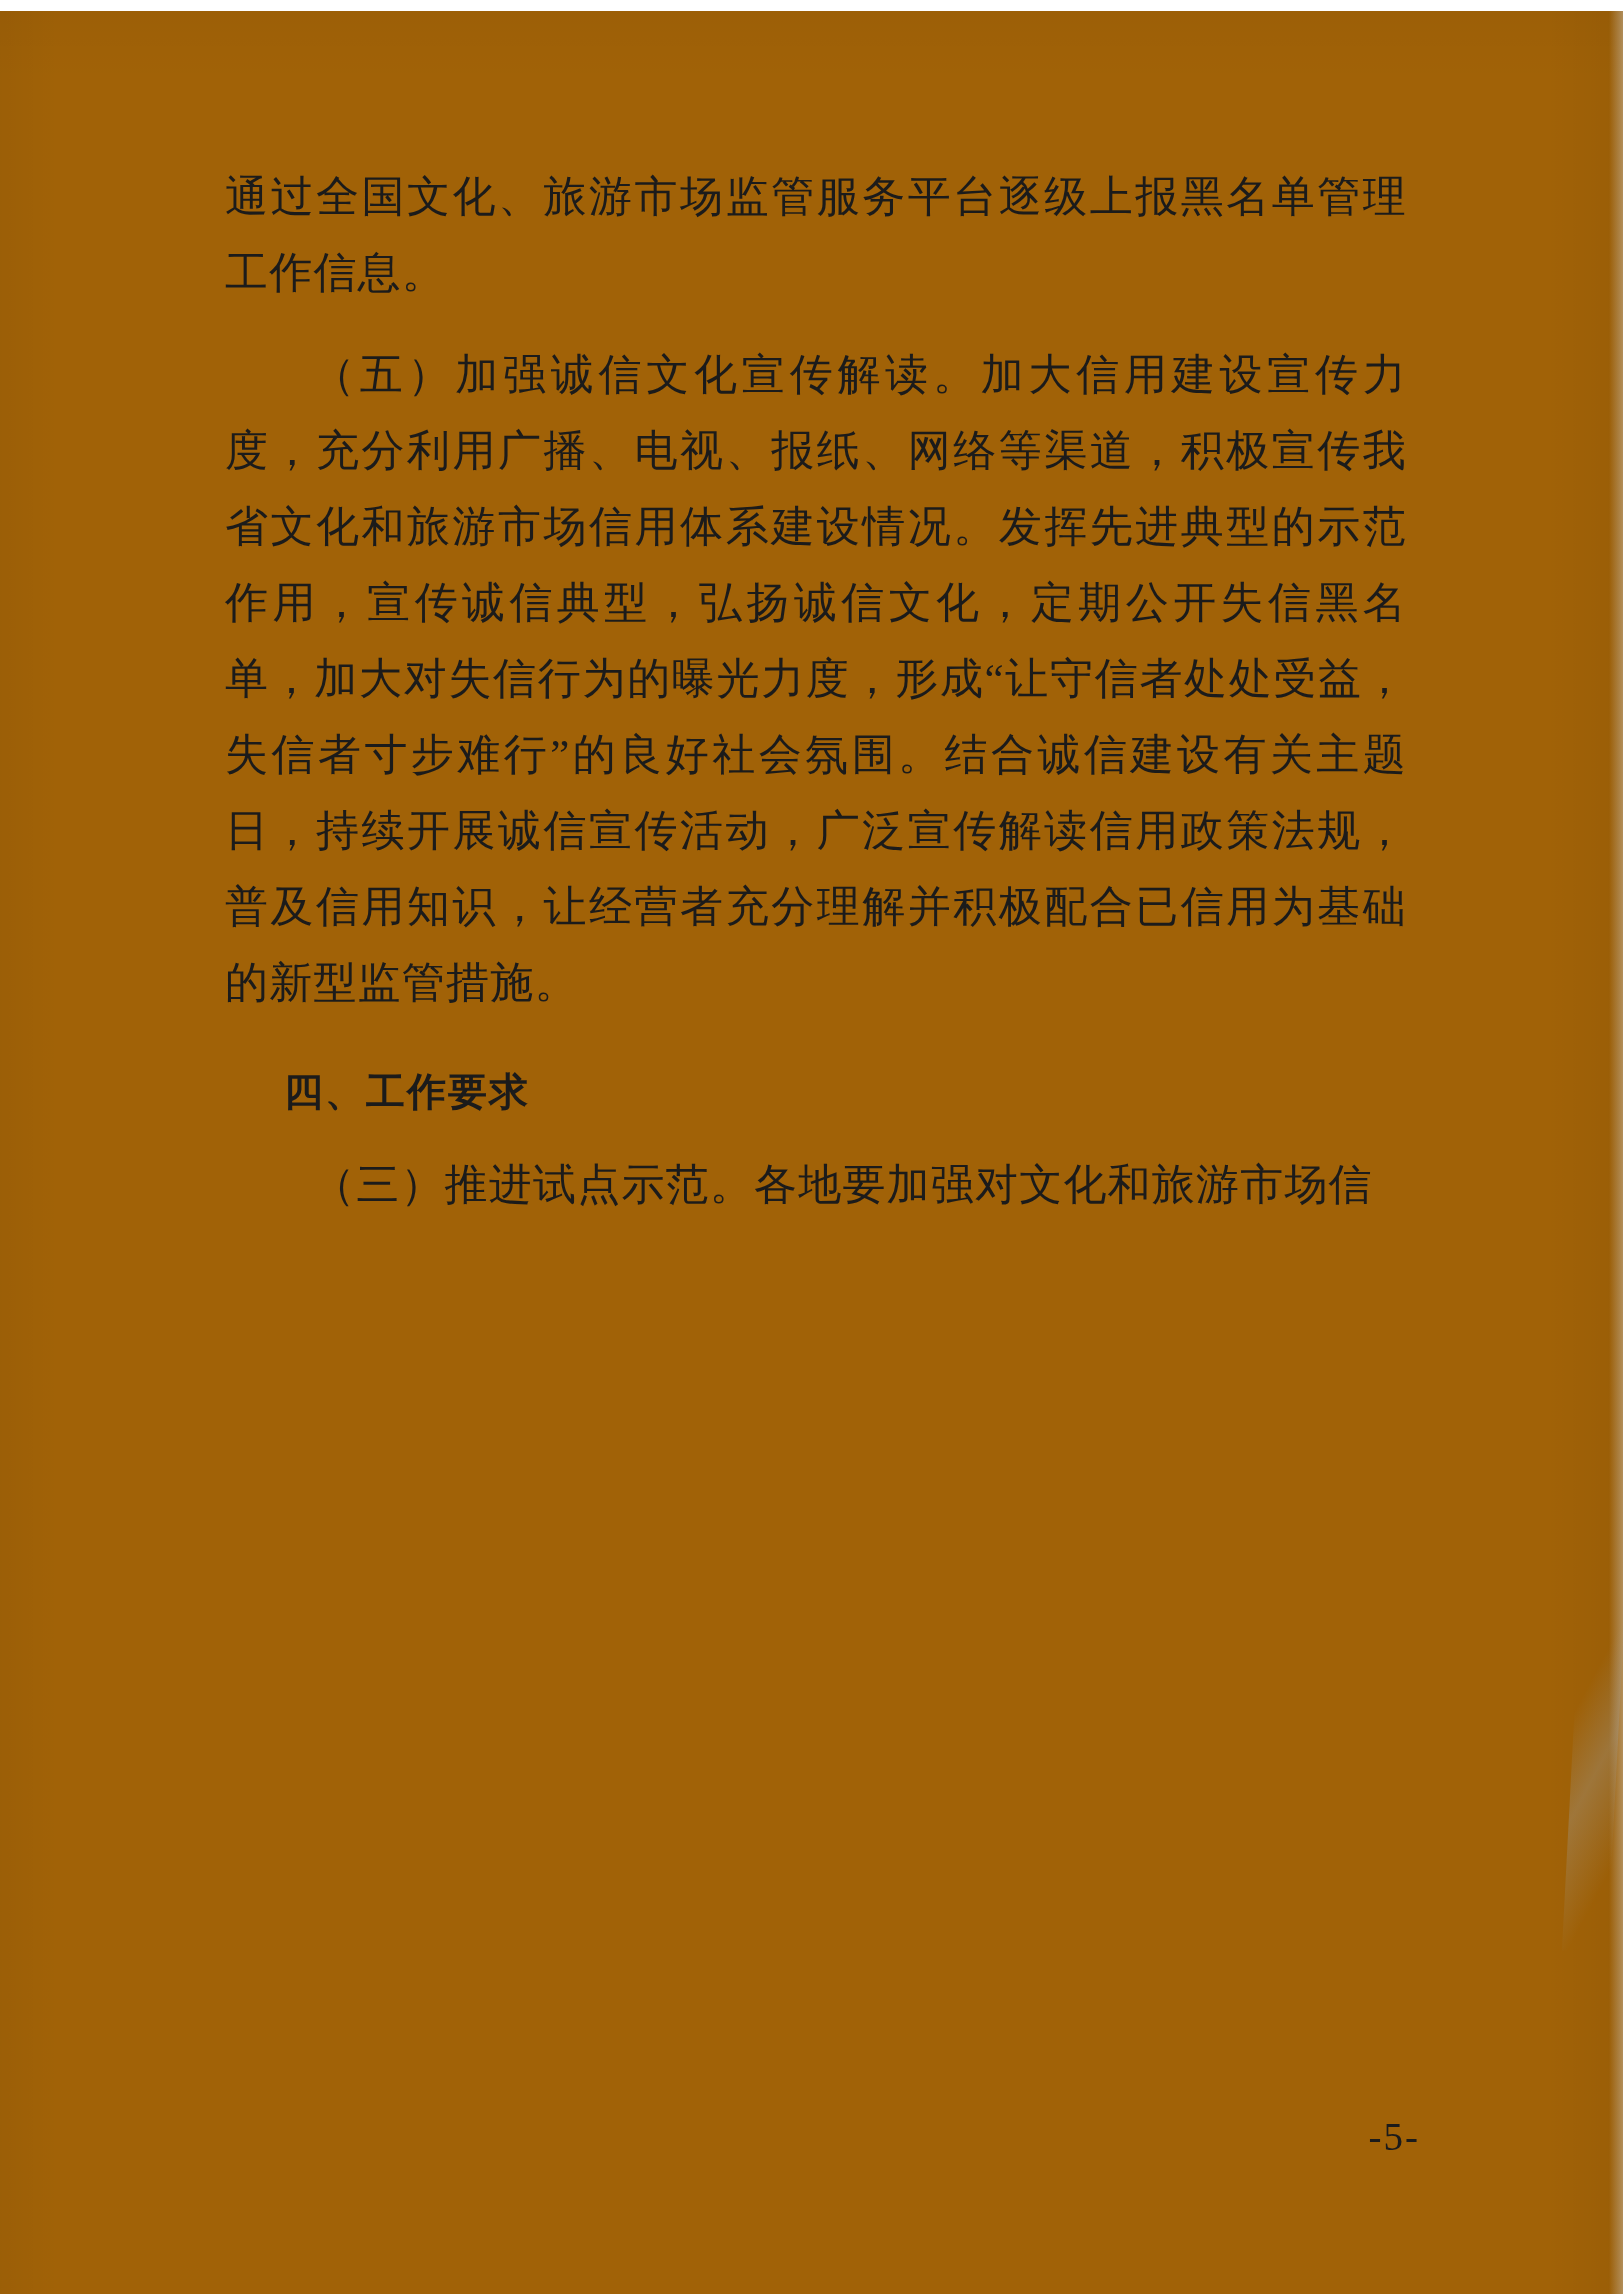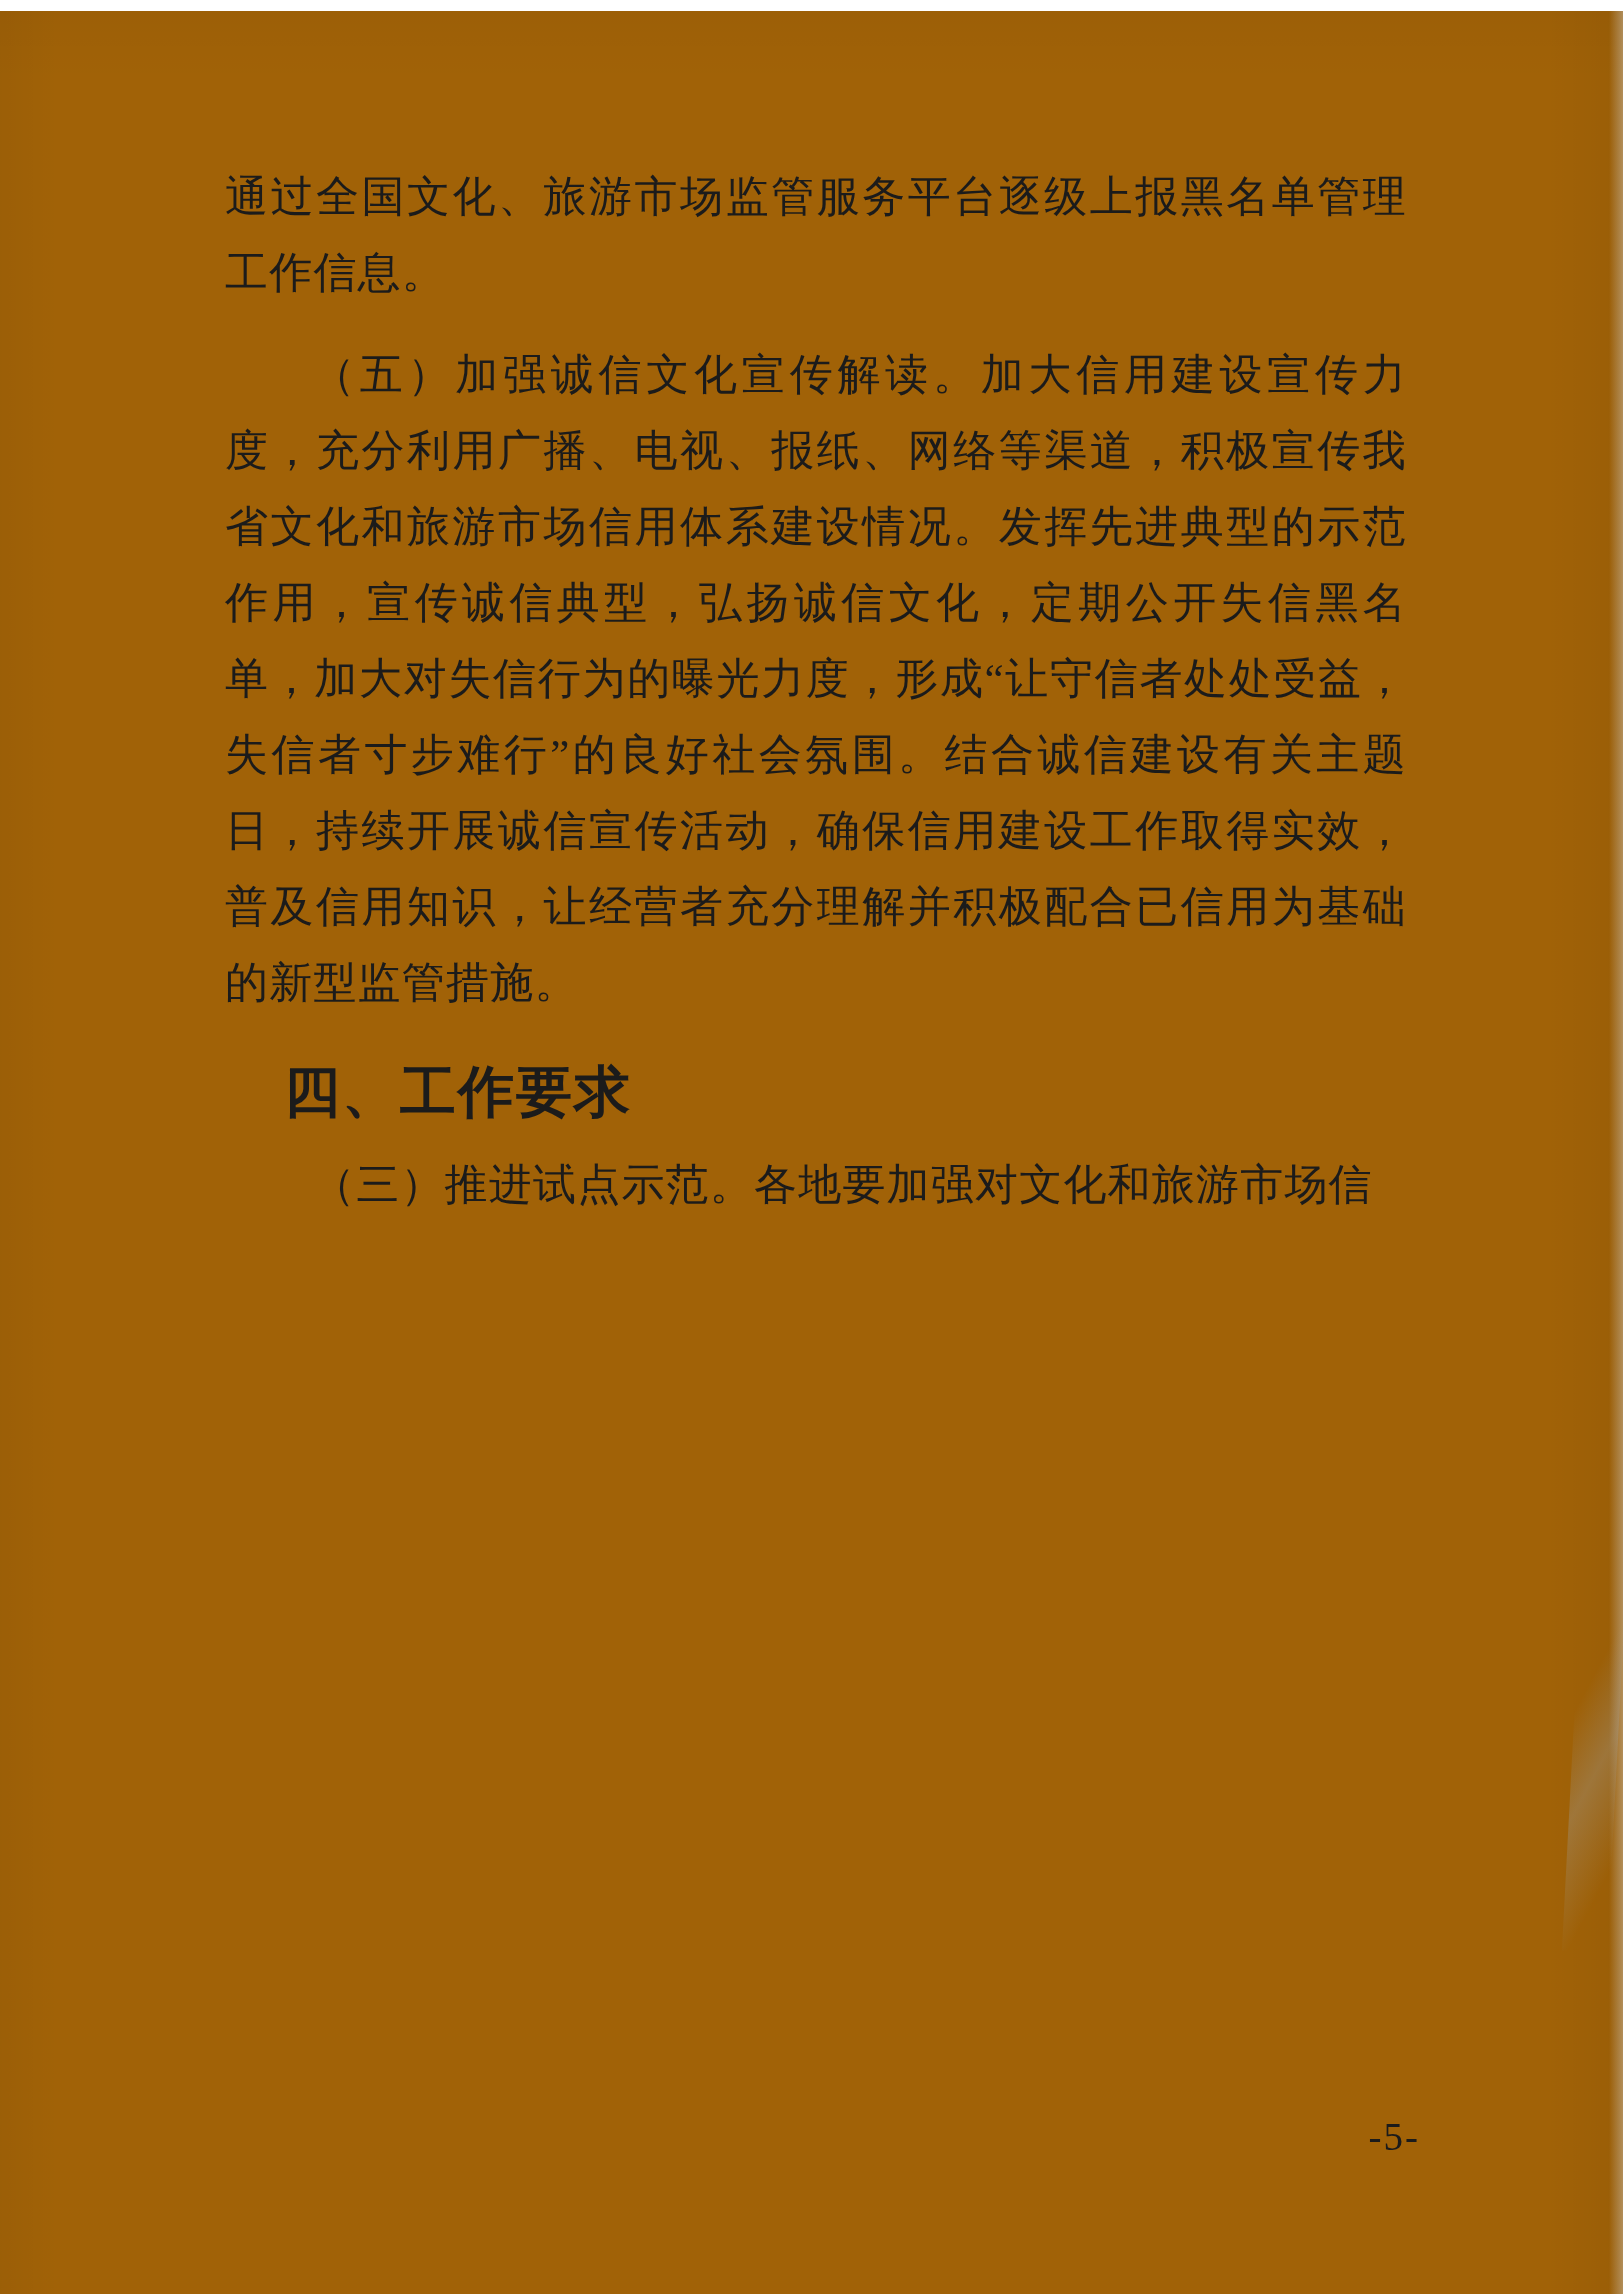--- a/index.html
+++ b/index.html
@@ -64,21 +64,21 @@
     font-family: "Liberation Serif", "DejaVu Serif", serif;
   }
   p.para + p.para {
     margin-top: 25.6px;
   }
   p.indent {
     text-indent: 87px;
   }
   h2.section-heading {
     margin: 33px 0 17.7px 0;
-    font-size: 56px;
+    font-size: 39px;
     line-height: 76px;
     font-weight: bold;
     text-indent: 59px;
     letter-spacing: 2px;
     font-family: "Liberation Sans", "DejaVu Sans", sans-serif;
   }
   .page-number {
     position: absolute;
     right: 215px;
     bottom: 146px;
@@ -94,21 +94,21 @@
 <div class="page">
 
   <div class="paper-tint"></div>
   <div class="scan-edge-right"></div>
   <div class="scan-fold"></div>
 
   <div class="body-text">
 
     <p class="para">通过全国文化、旅游市场监管服务平台逐级上报黑名单管理工作信息。</p>
 
-    <p class="para indent">（五）加强诚信文化宣传解读。加大信用建设宣传力度，充分利用广播、电视、报纸、网络等渠道，积极宣传我省文化和旅游市场信用体系建设情况。发挥先进典型的示范作用，宣传诚信典型，弘扬诚信文化，定期公开失信黑名单，加大对失信行为的曝光力度，形成“让守信者处处受益，失信者寸步难行”的良好社会氛围。结合诚信建设有关主题日，持续开展诚信宣传活动，确保信用建设工作取得实效，普及信用知识，让经营者充分理解并积极配合已信用为基础的新型监管措施。</p>
+    <p class="para indent">（五）加强诚信文化宣传解读。加大信用建设宣传力度，充分利用广播、电视、报纸、网络等渠道，积极宣传我省文化和旅游市场信用体系建设情况。发挥先进典型的示范作用，宣传诚信典型，弘扬诚信文化，定期公开失信黑名单，加大对失信行为的曝光力度，形成“让守信者处处受益，失信者寸步难行”的良好社会氛围。结合诚信建设有关主题日，持续开展诚信宣传活动，广泛宣传解读信用政策法规，普及信用知识，让经营者充分理解并积极配合已信用为基础的新型监管措施。</p>
 
     <h2 class="section-heading">四、工作要求</h2>
 
 
 
     <p class="para indent">（三）推进试点示范。各地要加强对文化和旅游市场信</p>
 
   </div>
 
   <div class="page-number">-5-</div>

